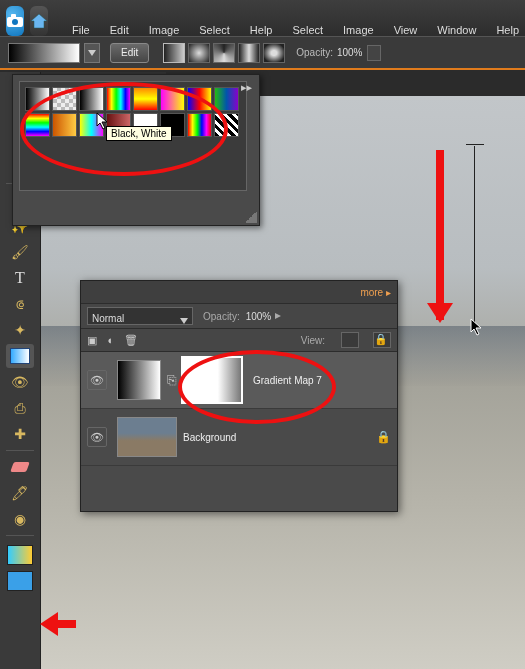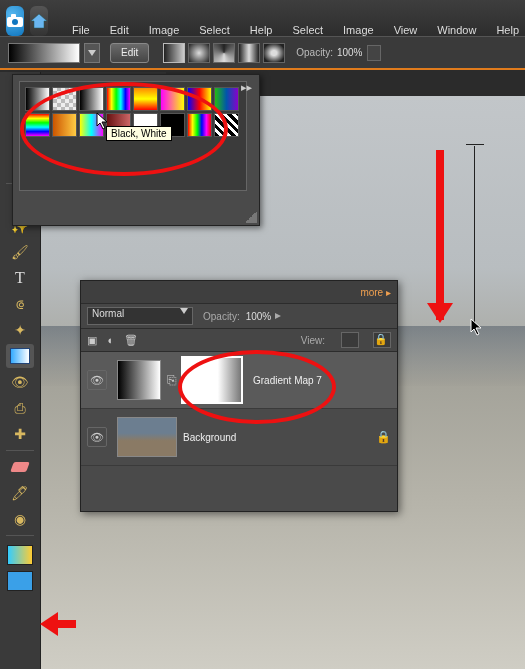--- a/index.html
+++ b/index.html
@@ -42,21 +42,21 @@
   
   .oval{position:absolute;border:4px solid #e11;border-radius:50%;z-index:35;pointer-events:none}
   
   .layers{position:absolute;left:80px;top:280px;width:316px;height:230px;background:#4a4a4a;border:1px solid #222;box-shadow:2px 2px 8px rgba(0,0,0,.5);z-index:20}
   .layers-hd{height:22px;background:linear-gradient(#555,#3d3d3d);display:flex;align-items:center;padding:0 6px;border-bottom:1px solid #2c2c2c}
   .layers-hd .title{font-weight:bold;font-size:11px;color:#eee}
   .layers-hd .close{margin-left:auto;width:14px;height:14px;color:#ccc;display:flex;align-items:center;justify-content:center;font-size:12px}
   .layers-sub{height:22px;background:#3f3f3f;display:flex;align-items:center;padding:0 6px;border-bottom:1px solid #2c2c2c}
   .layers-sub .more{margin-left:auto;color:#f0a050;font-size:10px}
   .layers-opts{height:24px;background:#464646;display:flex;align-items:center;padding:0 6px;border-bottom:1px solid #2c2c2c}
-  .blend2{width:96px;height:16px;background:#333;border:1px solid #666;font-size:10px;color:#ddd;padding:0 4px;display:flex;align-items:flex-start;justify-content:space-between}
+  .blend2{width:96px;height:16px;background:#333;border:1px solid #666;font-size:10px;color:#ddd;padding:0 4px;display:flex;align-items:flex-end;justify-content:space-between}
   .op2-lbl{margin-left:10px;font-size:10px;color:#aaa}
   .op2-val{margin-left:6px;font-size:10px;color:#ddd}
   .layers-icons{height:22px;background:#464646;display:flex;align-items:center;padding:0 6px;border-bottom:1px solid #2c2c2c;gap:10px;color:#ccc}
   .lock-lbl{margin-left:auto;font-size:10px;color:#aaa;margin-right:6px}
   .lock-box{width:16px;height:14px;border:1px solid #666;background:#3a3a3a}
   .layer-row{height:56px;display:flex;align-items:center;padding:0 6px;border-bottom:1px solid #3a3a3a}
   .layer-row.sel{background:#5a5a5a}
   .eye{width:18px;height:18px;border:1px solid #666;border-radius:2px;margin-right:10px;display:flex;align-items:center;justify-content:center;color:#ccc;font-size:11px}
   .thumb{width:42px;height:38px;border:1px solid #888;background:#888;margin-right:6px}
   .thumb.grad{background:linear-gradient(to right,#000,#fff)}

